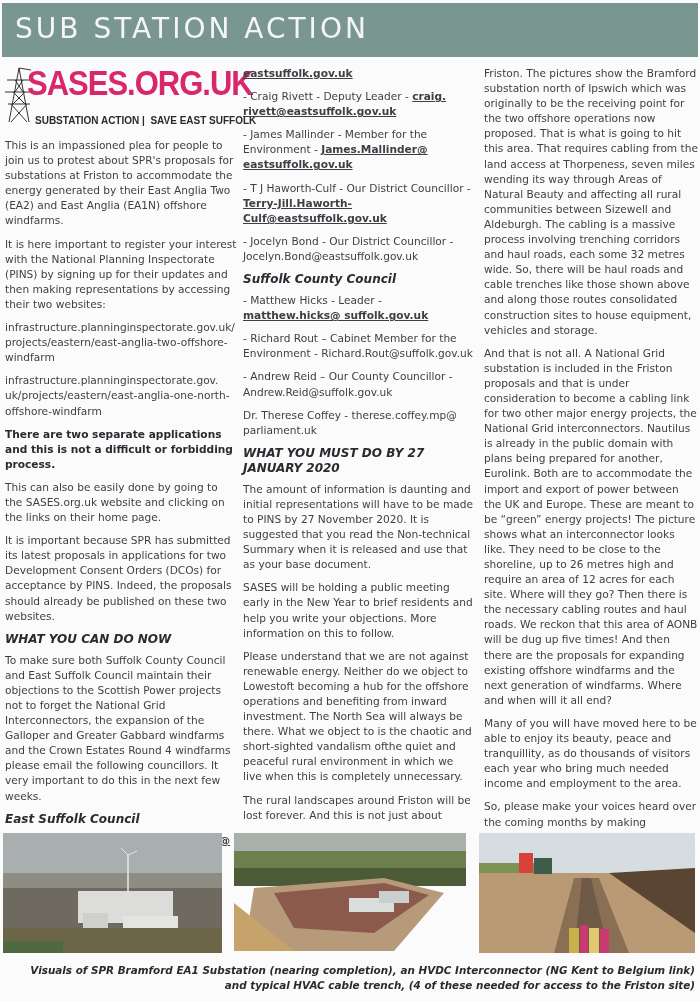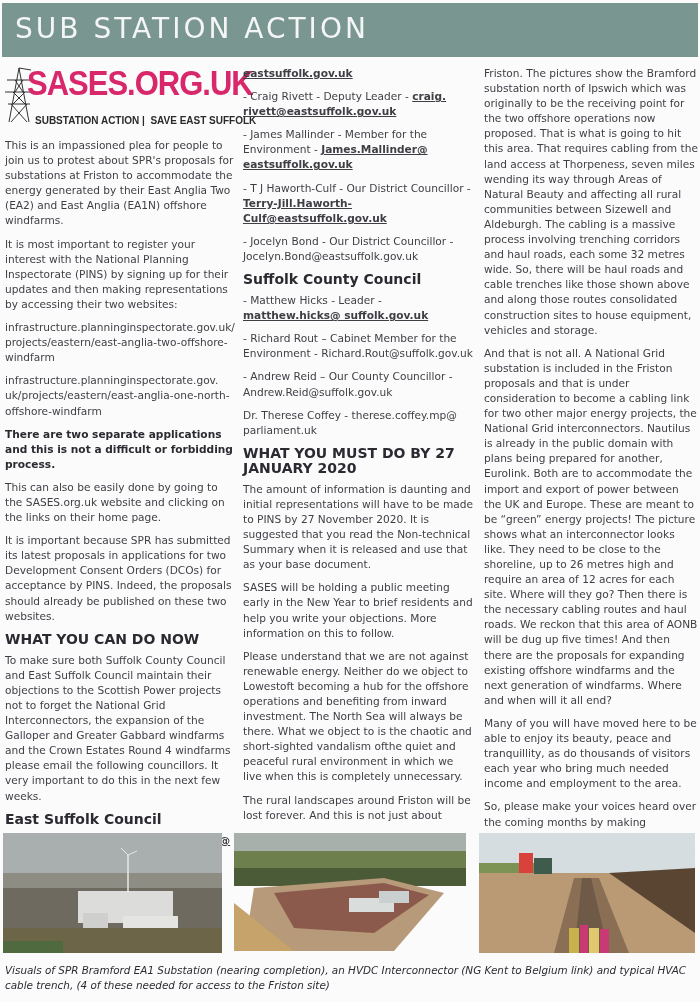--- a/index.html
+++ b/index.html
@@ -12,21 +12,21 @@
   .header h1 {
     position: absolute; left: 13px; top: 9px;
     font-family: "DejaVu Sans", sans-serif; font-weight: normal;
     font-size: 28px; letter-spacing: 3px; color: #f4f6f5;
   }
   .col { position: absolute; top: 66px; font-size: 10.6px; line-height: 15.1px; }
   .col p { margin-bottom: 8px; }
   .col1 { left: 5px; width: 232px; }
   .col2 { left: 243px; width: 230px; }
   .col3 { left: 484px; width: 215px; }
-  .col h3 { font-size: 14px; font-weight: bold; color: #2a2a30; margin-bottom: 6px; line-height: 15px; }
+  .col h3 { font-size: 12px; font-weight: bold; color: #2a2a30; margin-bottom: 6px; line-height: 15px; font-style: italic; }
   .col .bold-para { font-weight: bold; color: #2a2a30; }
   .u { text-decoration: underline; font-weight: bold; }
   .logo { position: relative; height: 62px; margin-bottom: 10px; }
   .logo .pylon { position: absolute; left: 0; top: 0; width: 28px; height: 58px; }
   .logo .brand {
     position: absolute; left: 22px; top: 8px;
     font-family: "Liberation Sans", sans-serif; font-weight: bold;
     font-size: 31px; color: #d8276a; letter-spacing: -1px; transform: scaleY(1.15); transform-origin: top left;
   }
   .logo .tagline {
@@ -34,21 +34,21 @@
     font-family: "Liberation Sans", sans-serif; font-weight: bold;
     font-size: 10px; color: #2a2a2a; white-space: pre;
   }
   .photo { position: absolute; top: 833px; height: 120px; overflow: hidden; }
   .photo svg { width: 100%; height: 100%; display: block; }
   .p1 { left: 3px; width: 219px; }
   .p2 { left: 234px; width: 232px; }
   .p3 { left: 479px; width: 216px; }
   .caption {
     position: absolute; left: 5px; top: 963px; width: 690px;
-    font-size: 10.4px; line-height: 15px; font-weight: normal; font-style: italic; color: #2a2a30;
+    font-size: 10.4px; line-height: 15px; font-weight: bold; font-style: italic; color: #2a2a30; text-align: right;
   }
 </style>
 </head>
 <body>
 
 <div class="header">
   <h1>SUB STATION ACTION</h1>
 </div>
 
 <div class="col col1">
@@ -66,21 +66,21 @@
         <line x1="20" y1="26" x2="8" y2="38"></line>
         <line x1="6" y1="38" x2="22" y2="56"></line>
         <line x1="22" y1="38" x2="6" y2="56"></line>
         <line x1="14" y1="2" x2="26" y2="4"></line>
       </g>
     </svg>
     <div class="brand">SASES.ORG.UK</div>
     <div class="tagline">SUBSTATION ACTION |  SAVE EAST SUFFOLK</div>
   </div>
   <p>This is an impassioned plea for people to join us to protest about SPR's proposals for substations at Friston to accommodate the energy generated by their East Anglia Two (EA2) and East Anglia (EA1N) offshore windfarms.</p>
-  <p>It is most important to register your interest with the National Planning Inspectorate (PINS) by signing up for their updates and then making representations by accessing their two websites:</p>
+  <p>It is here important to register your interest with the National Planning Inspectorate (PINS) by signing up for their updates and then making representations by accessing their two websites:</p>
   <p>infrastructure.planninginspectorate.gov.uk/ projects/eastern/east-anglia-two-offshore-windfarm</p>
   <p>infrastructure.planninginspectorate.gov. uk/projects/eastern/east-anglia-one-north-offshore-windfarm</p>
   <p class="bold-para">There are two separate applications and this is not a difficult or forbidding process.</p>
   <p>This can also be easily done by going to the SASES.org.uk website and clicking on the links on their home page.</p>
   <p>It is important because SPR has submitted its latest proposals in applications for two Development Consent Orders (DCOs) for acceptance by PINS. Indeed, the proposals should already be published on these two websites.</p>
   <h3>WHAT YOU CAN DO NOW</h3>
   <p>To make sure both Suffolk County Council and East Suffolk Council maintain their objections to the Scottish Power projects not to forget the National Grid Interconnectors, the expansion of the Galloper and Greater Gabbard windfarms and the Crown Estates Round 4 windfarms please email the following councillors. It very important to do this in the next few weeks.</p>
   <h3>East Suffolk Council</h3>
   <p><span>- Leader Steve Gallant - - </span><span class="u">steve.gallant@</span></p>
 </div>

